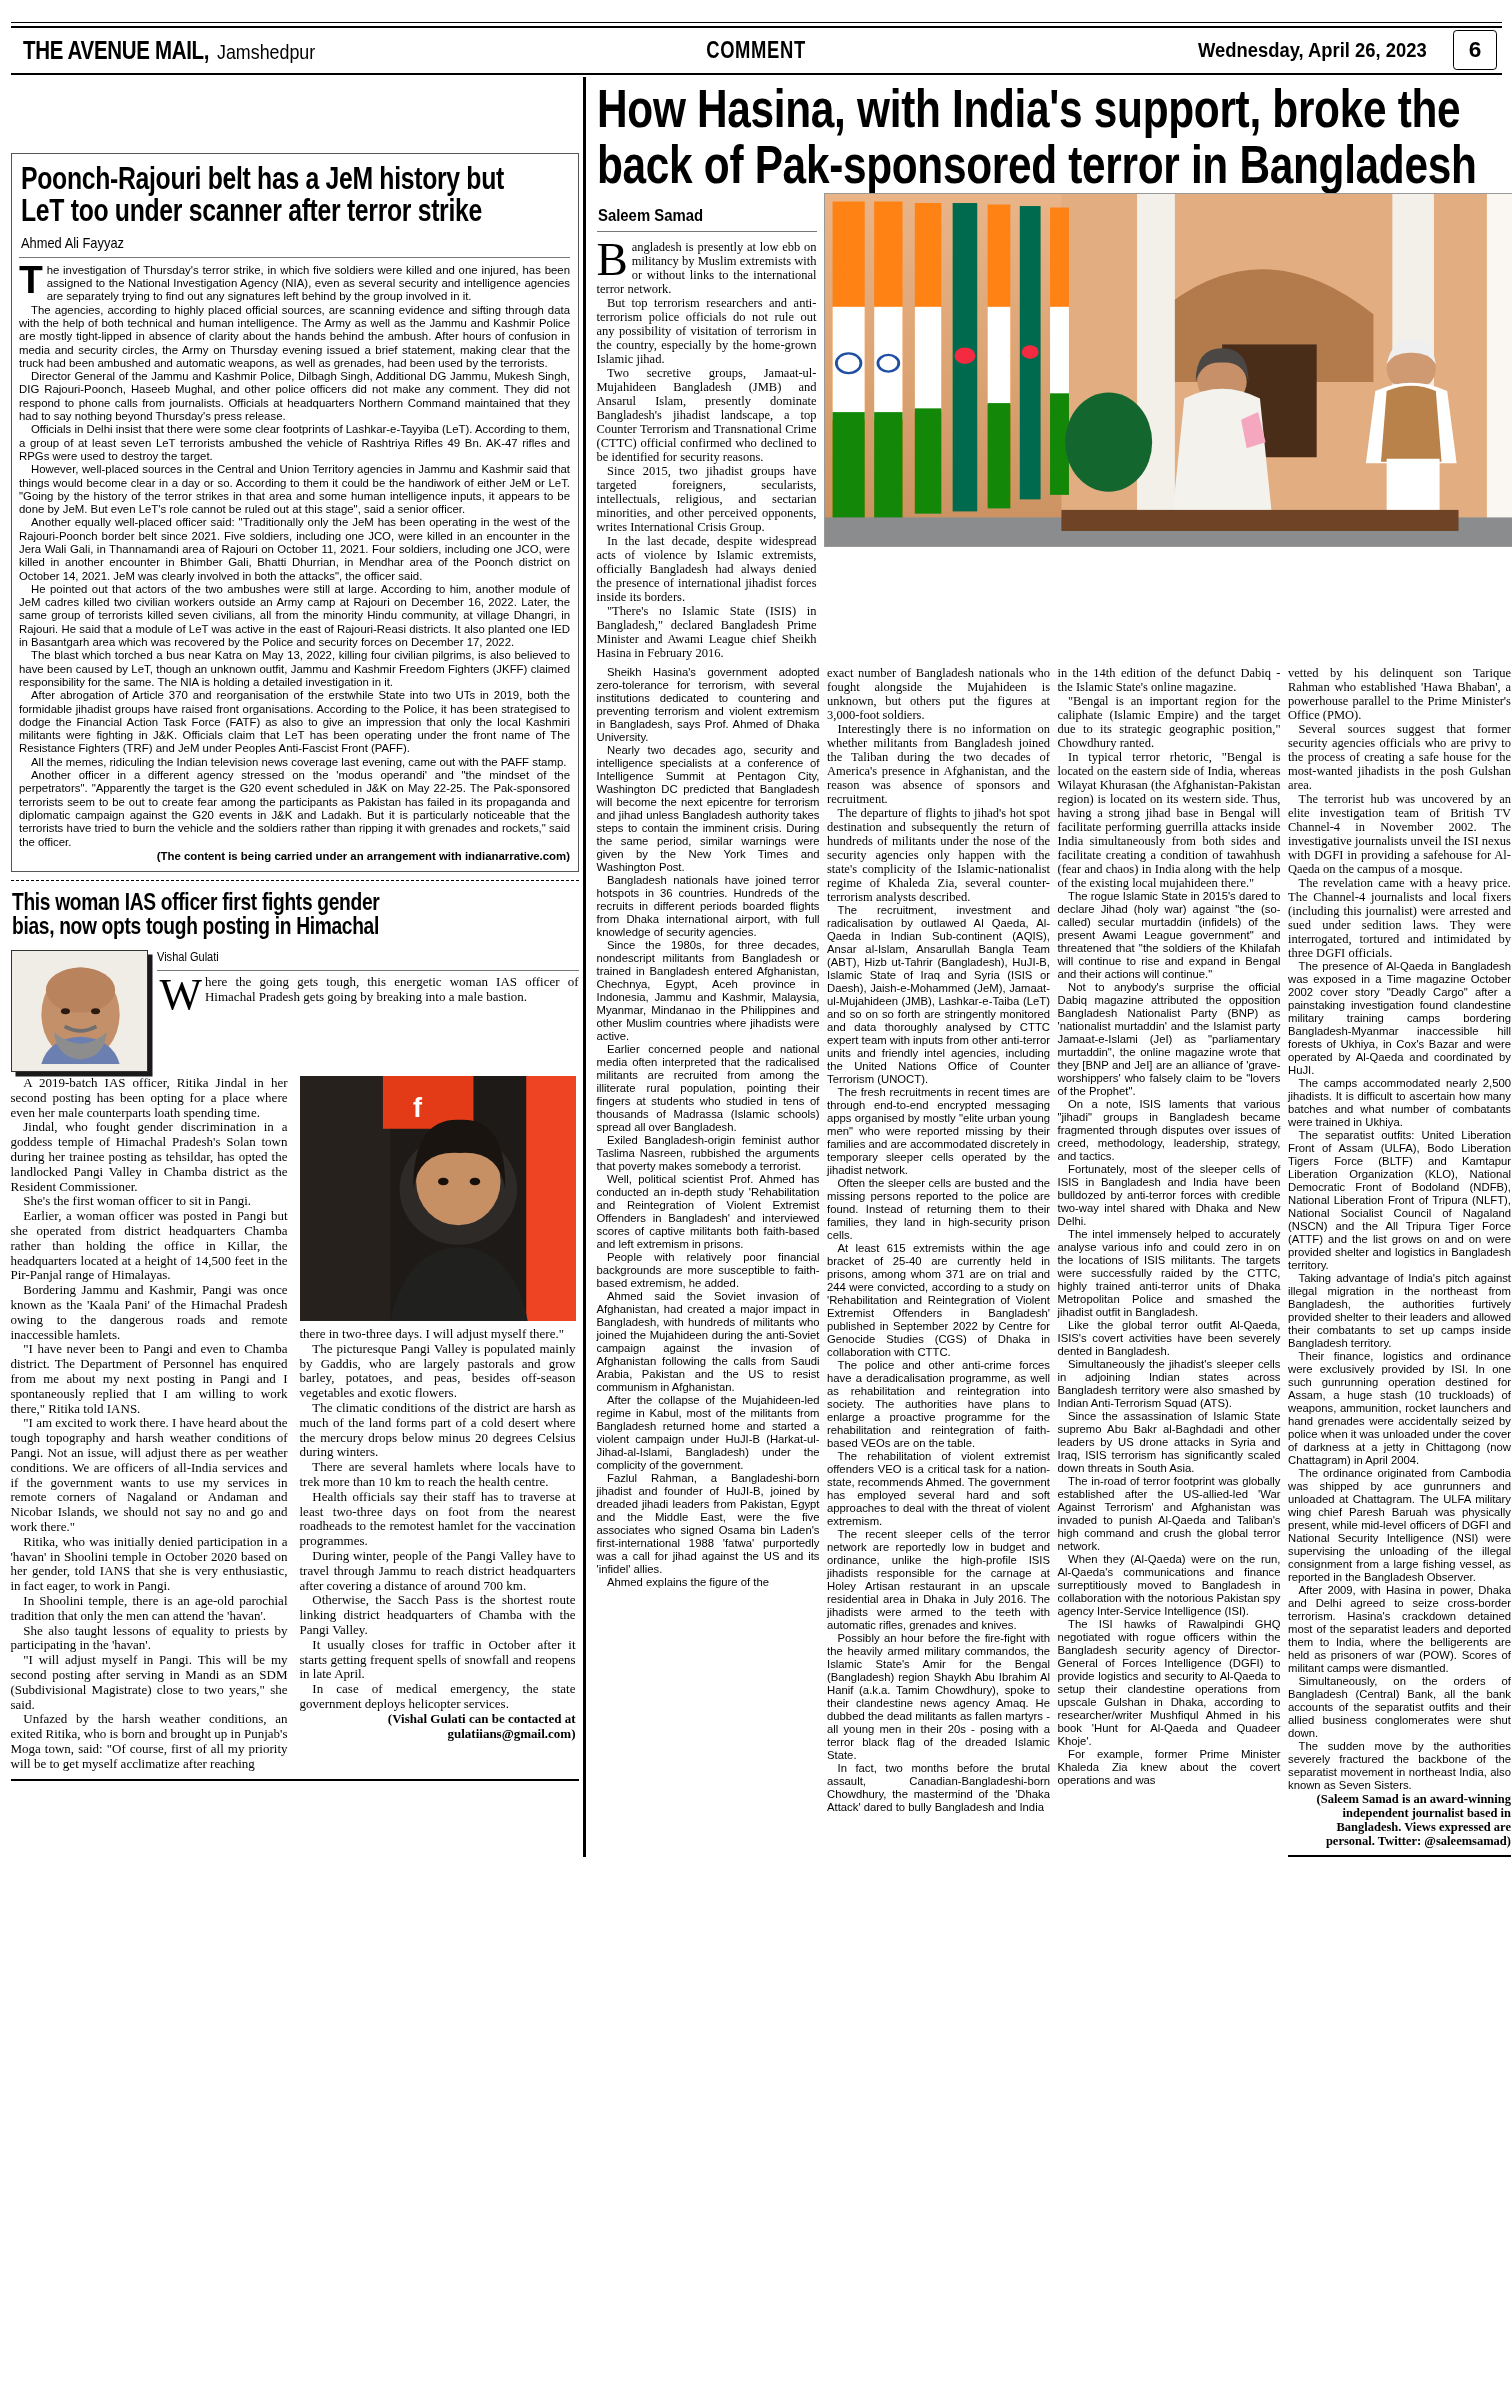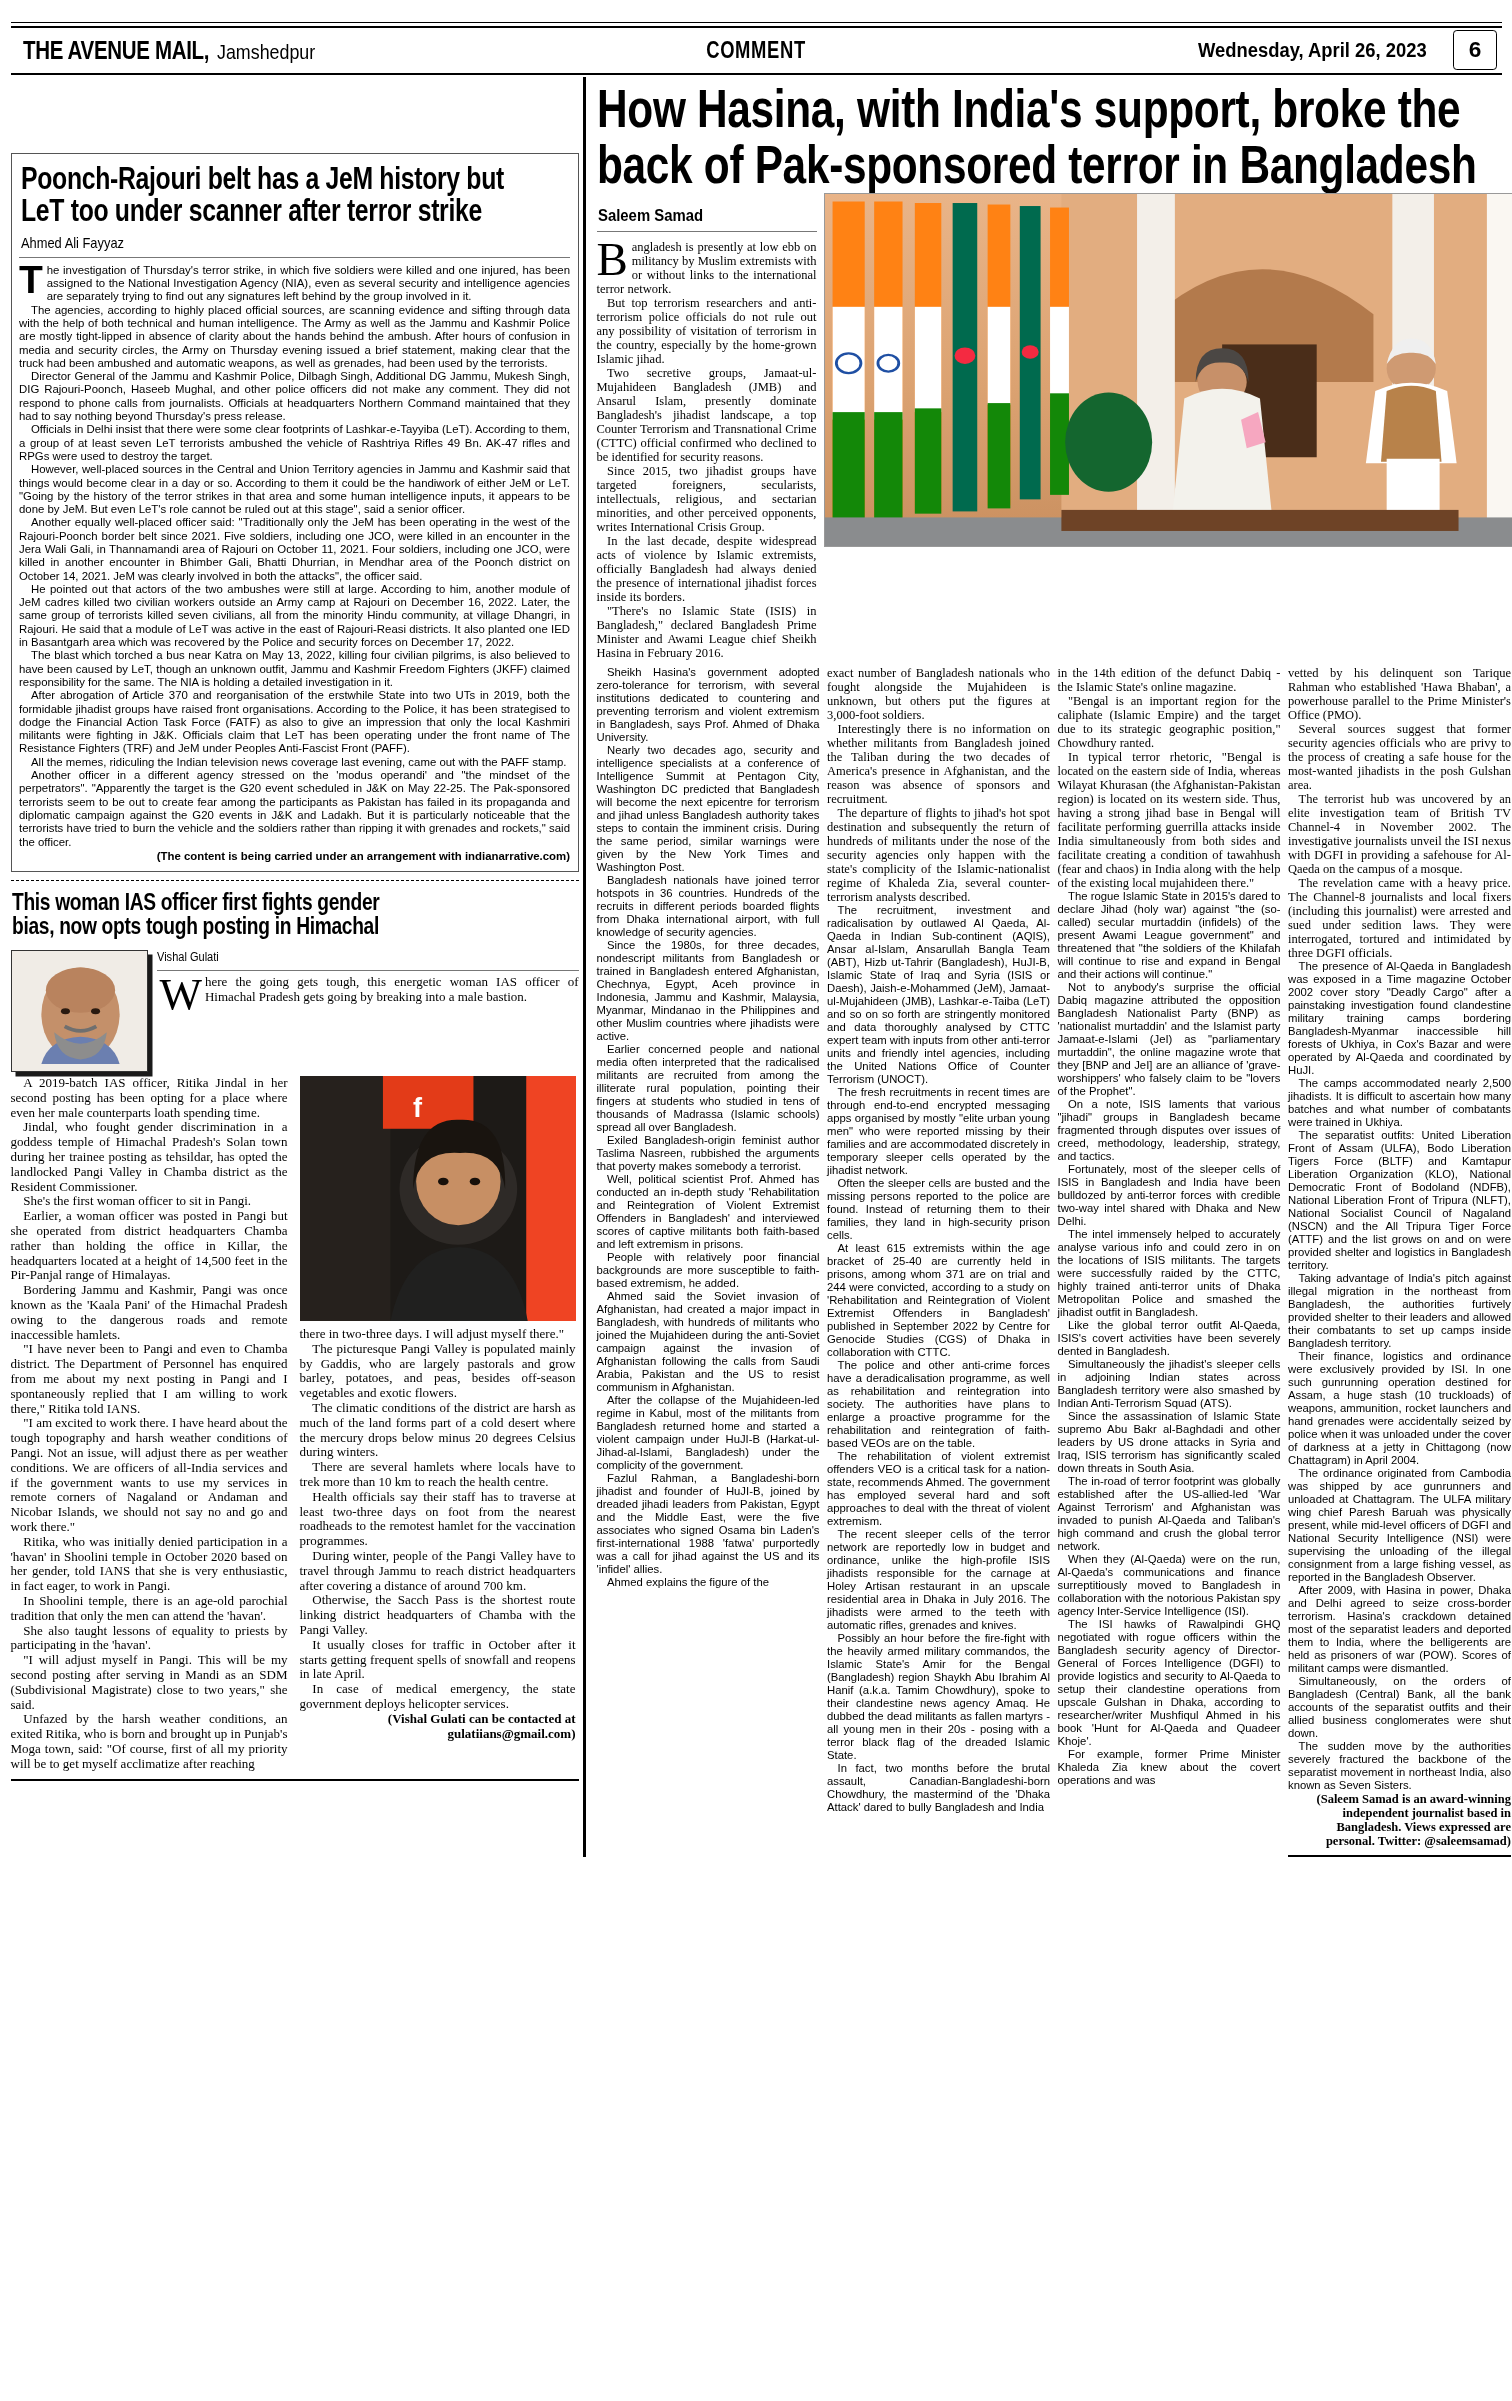--- a/index.html
+++ b/index.html
@@ -413,21 +413,21 @@
             <p>The ISI hawks of Rawalpindi GHQ negotiated with rogue officers within the Bangladesh security agency of Director-General of Forces Intelligence (DGFI) to provide logistics and security to Al-Qaeda to setup their clandestine operations from upscale Gulshan in Dhaka, according to researcher/writer Mushfiqul Ahmed in his book 'Hunt for Al-Qaeda and Quadeer Khoje'.</p>
             <p>For example, former Prime Minister Khaleda Zia knew about the covert operations and was</p>
           </div>
         </div>
 
         <div class="rb-col">
           <div class="cond-serif">
             <p class="nofirst">vetted by his delinquent son Tarique Rahman who established 'Hawa Bhaban', a powerhouse parallel to the Prime Minister's Office (PMO).</p>
             <p>Several sources suggest that former security agencies officials who are privy to the process of creating a safe house for the most-wanted jihadists in the posh Gulshan area.</p>
             <p>The terrorist hub was uncovered by an elite investigation team of British TV Channel-4 in November 2002. The investigative journalists unveil the ISI nexus with DGFI in providing a safehouse for Al-Qaeda on the campus of a mosque.</p>
-            <p>The revelation came with a heavy price. The Channel-8 journalists and local fixers (including this journalist) were arrested and sued under sedition laws. They were interrogated, tortured and intimidated by three DGFI officials.</p>
+            <p>The revelation came with a heavy price. The Channel-4 journalists and local fixers (including this journalist) were arrested and sued under sedition laws. They were interrogated, tortured and intimidated by three DGFI officials.</p>
           </div>
           <div class="cond-sans">
             <p>The presence of Al-Qaeda in Bangladesh was exposed in a Time magazine October 2002 cover story "Deadly Cargo" after a painstaking investigation found clandestine military training camps bordering Bangladesh-Myanmar inaccessible hill forests of Ukhiya, in Cox's Bazar and were operated by Al-Qaeda and coordinated by HuJI.</p>
             <p>The camps accommodated nearly 2,500 jihadists. It is difficult to ascertain how many batches and what number of combatants were trained in Ukhiya.</p>
             <p>The separatist outfits: United Liberation Front of Assam (ULFA), Bodo Liberation Tigers Force (BLTF) and Kamtapur Liberation Organization (KLO), National Democratic Front of Bodoland (NDFB), National Liberation Front of Tripura (NLFT), National Socialist Council of Nagaland (NSCN) and the All Tripura Tiger Force (ATTF) and the list grows on and on were provided shelter and logistics in Bangladesh territory.</p>
             <p>Taking advantage of India's pitch against illegal migration in the northeast from Bangladesh, the authorities furtively provided shelter to their leaders and allowed their combatants to set up camps inside Bangladesh territory.</p>
             <p>Their finance, logistics and ordinance were exclusively provided by ISI. In one such gunrunning operation destined for Assam, a huge stash (10 truckloads) of weapons, ammunition, rocket launchers and hand grenades were accidentally seized by police when it was unloaded under the cover of darkness at a jetty in Chittagong (now Chattagram) in April 2004.</p>
             <p>The ordinance originated from Cambodia was shipped by ace gunrunners and unloaded at Chattagram. The ULFA military wing chief Paresh Baruah was physically present, while mid-level officers of DGFI and National Security Intelligence (NSI) were supervising the unloading of the illegal consignment from a large fishing vessel, as reported in the Bangladesh Observer.</p>
             <p>After 2009, with Hasina in power, Dhaka and Delhi agreed to seize cross-border terrorism. Hasina's crackdown detained most of the separatist leaders and deported them to India, where the belligerents are held as prisoners of war (POW). Scores of militant camps were dismantled.</p>
             <p>Simultaneously, on the orders of Bangladesh (Central) Bank, all the bank accounts of the separatist outfits and their allied business conglomerates were shut down.</p>

